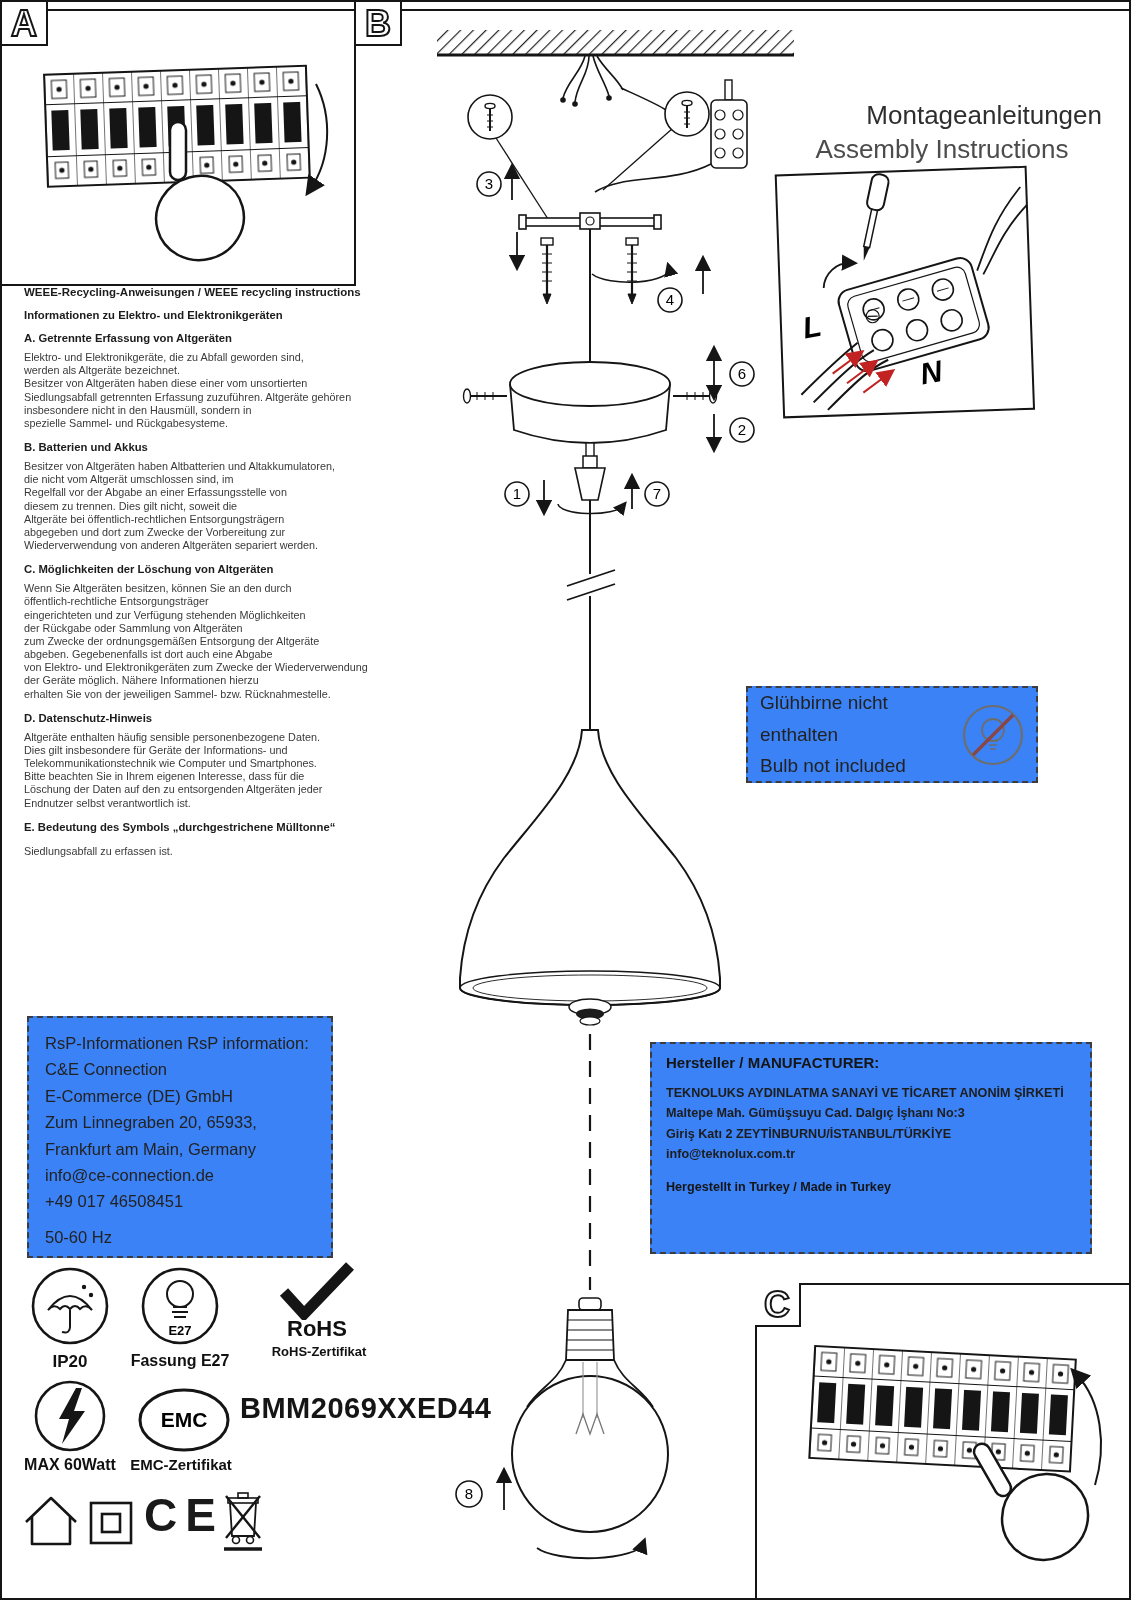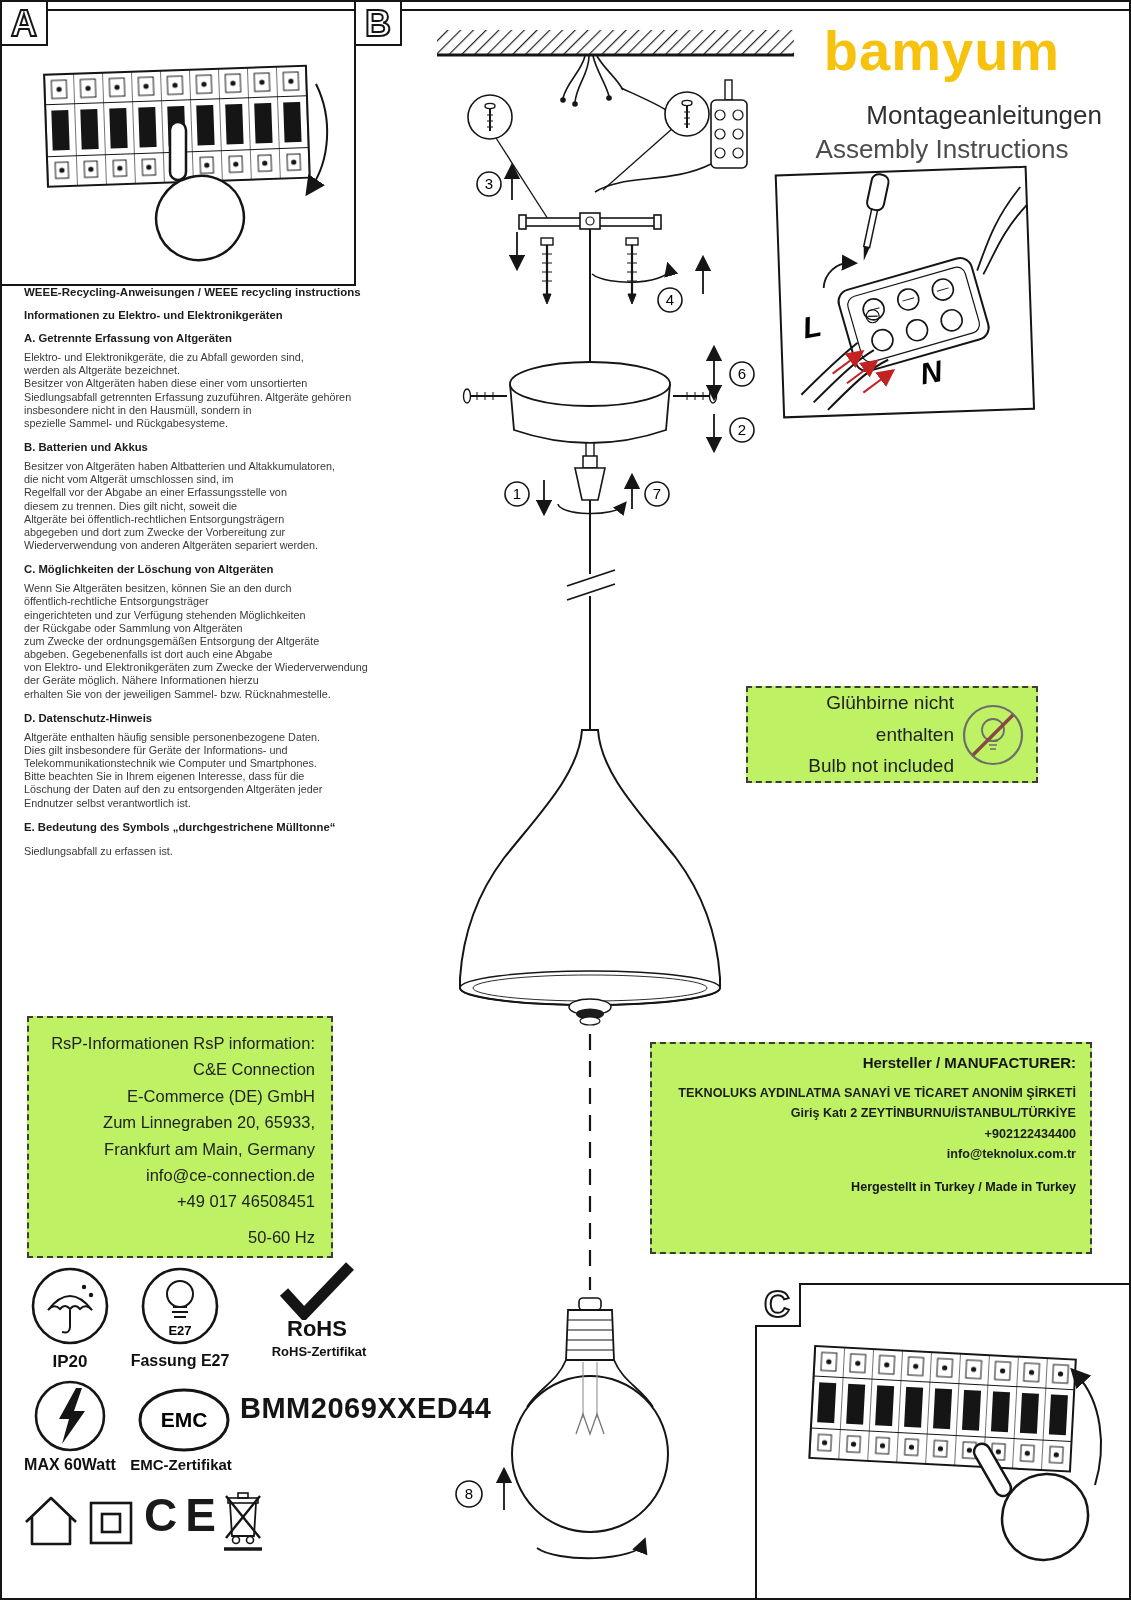--- a/index.html
+++ b/index.html
@@ -11,21 +11,21 @@
   .panelA{position:absolute;left:0;top:0;width:352px;height:282px;border-right:2px solid #151515;border-bottom:2px solid #151515;}
   .panelC{position:absolute;left:753px;top:1281px;width:376px;height:317px;border-left:2px solid #151515;border-top:2px solid #151515;background:#fff;}
   .brand{position:absolute;left:780px;top:16px;width:320px;text-align:center;font-size:56px;font-weight:800;letter-spacing:1px;color:#f6c20e;}
   .sub1{position:absolute;left:780px;top:98px;width:320px;text-align:right;font-size:26px;font-weight:400;color:#2e2e2e;}
   .sub2{position:absolute;left:780px;top:132px;width:320px;text-align:center;font-size:26px;font-weight:500;color:#4c4c4c;}
   .weee{position:absolute;left:22px;top:284px;width:410px;}
   .weee .t{font-size:11.5px;font-weight:700;color:#1c1c1c;margin-bottom:10px;}
   .weee .h{font-size:11.3px;font-weight:700;color:#1c1c1c;margin:11px 0 7px;}
   .weee .p{font-size:10.8px;line-height:1.22;white-space:pre-line;color:#3a3a3a;}
   .weee .f{margin-top:12px;font-size:10.8px;color:#3a3a3a;}
-  .dashedbox{position:absolute;border:2px dashed #3c3c3c;box-sizing:border-box;background:#bef264;text-align:right;}
+  .dashedbox{position:absolute;border:2px dashed #3c3c3c;box-sizing:border-box;background:#3b82f6;}
   .bulbnote{left:744px;top:684px;width:292px;height:97px;display:flex;align-items:center;padding:4px 8px 4px 12px;gap:4px;}
   .bulbnote .txt{font-size:19px;font-weight:500;color:#222;line-height:1.65;flex:1;}
   .rsp{left:25px;top:1014px;width:306px;height:242px;padding:12px 16px;font-size:16.5px;color:#222;line-height:1.6;}
   .rsp .hz{margin-top:9px;}
   .manu{left:648px;top:1040px;width:442px;height:212px;padding:10px 14px;}
   .manu .t{font-size:15px;font-weight:700;margin-bottom:12px;}
   .manu .l{font-size:12.6px;font-weight:700;line-height:1.62;color:#1d1d1d;}
   .manu .f{font-size:12.6px;font-weight:700;margin-top:15px;}
   .lbl{position:absolute;font-weight:700;text-align:center;color:#111;}
   .model{position:absolute;left:238px;top:1390px;font-size:29px;font-weight:700;letter-spacing:.5px;}
@@ -257,21 +257,20 @@
         <text x="22" y="34" text-anchor="middle" font-size="36" font-weight="700" fill="#fff" stroke="#151515" stroke-width="2">A</text>
       </svg>
   </div>
 
   <div class="corner" style="left:354px;top:0;">
     <svg width="44" height="42">
         <text x="22" y="34" text-anchor="middle" font-size="36" font-weight="700" fill="#fff" stroke="#151515" stroke-width="2">B</text>
       </svg>
   </div>
 
-  <div class="brand">bamyum</div>
   <div class="sub1">Montageanleitungen</div>
   <div class="sub2">Assembly Instructions</div>
 
   <svg class="abs" style="left:770px;top:163px;" width="272" height="262" viewBox="0 0 272 262">
     <defs>
       <marker id="ahT" markerWidth="9" markerHeight="9" refX="5" refY="4.5" orient="auto">
         <path d="M0,0 L9,4.5 L0,9 Z" fill="#151515"></path>
       </marker>
       <marker id="ahR" markerWidth="9" markerHeight="9" refX="5" refY="4.5" orient="auto">
         <path d="M0,0 L9,4.5 L0,9 Z" fill="#c22222"></path>
@@ -376,22 +375,22 @@
     <div>Zum Linnegraben 20, 65933,</div>
     <div>Frankfurt am Main, Germany</div>
     <div>info@ce-connection.de</div>
     <div>+49 017 46508451</div>
     <div class="hz">50-60 Hz</div>
   </div>
 
   <div class="dashedbox manu">
     <div class="t">Hersteller / MANUFACTURER:</div>
     <div class="l">TEKNOLUKS AYDINLATMA SANAYİ VE TİCARET ANONİM ŞİRKETİ</div>
+    <div class="l">Maltepe Mah. Gümüşsuyu Cad. Dalgıç İşhanı No:3</div>
     <div class="l">Giriş Katı 2 ZEYTİNBURNU/İSTANBUL/TÜRKİYE</div>
-    <div class="l">+902122434400</div>
     <div class="l">info@teknolux.com.tr</div>
     <div class="f">Hergestellt in Turkey / Made in Turkey</div>
   </div>
 
   <svg class="abs" style="left:26px;top:1262px;" width="84" height="84" viewBox="0 0 84 84">
     <circle cx="42" cy="42" r="37" fill="none" stroke="#151515" stroke-width="2.6"></circle>
     <path d="M20,46 Q42,18 64,46 Q58,39 52,45 Q47,39 42,45 Q37,39 32,45 Q26,39 20,46 Z" fill="none" stroke="#151515" stroke-width="2"></path>
     <line x1="42" y1="46" x2="42" y2="63" stroke="#151515" stroke-width="2"></line>
     <path d="M42,63 q0,7 -8,5" fill="none" stroke="#151515" stroke-width="2"></path>
     <circle cx="56" cy="23" r="2.2" fill="#151515"></circle>

